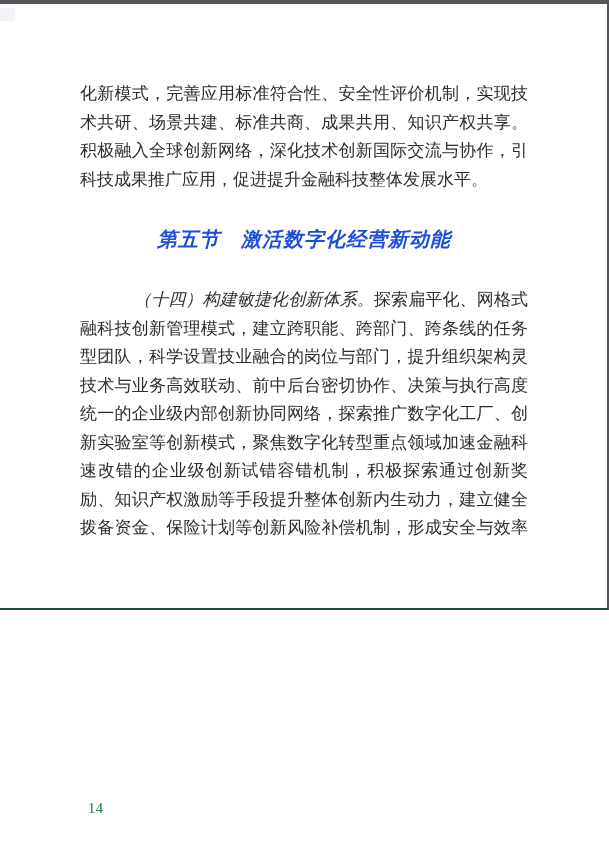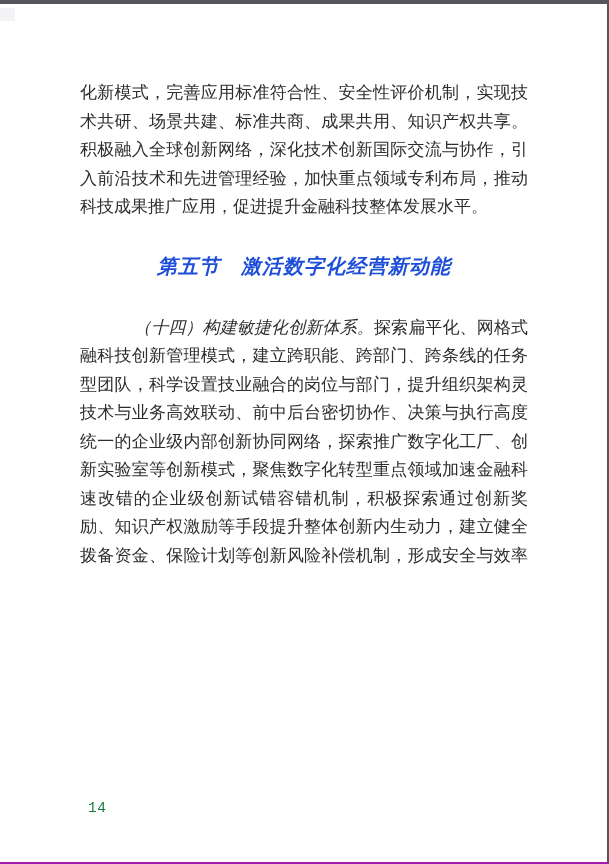--- a/index.html
+++ b/index.html
@@ -4,27 +4,26 @@
 <style>
   html,body { margin:0; padding:0; }
   body {
     width:609px; height:864px; position:relative;
     background:#ffffff;
     font-family:"Liberation Serif","DejaVu Serif",serif;
     color:#2d2d2d;
     overflow:hidden;
   }
   .page {
-    position:absolute; left:0; top:0; width:609px; height:864px;
+    position:absolute; left:0; top:0; width:609px; height:610px;
     box-sizing:border-box;
     background:#ffffff;
     border-top:4px solid #55555c;
     border-right:2px solid #55555c;
-    border-bottom:2px solid #a21caf;
-    font-family:Liberation Mono, monospace;
+    border-bottom:2px solid #14532d;
   }
   .scan-artifact {
     position:absolute; left:0; top:4px; width:15px; height:13px;
     background:#f4f4f6;
   }
   .textblock {
     position:absolute; left:80px; top:76px; width:448px;
     font-size:17px; line-height:28.5px;
   }
   .line {
@@ -54,21 +53,20 @@
 
 <div class="page">
   <div class="scan-artifact"></div>
 
   <div class="textblock">
 
     <div class="para">
       <div class="line just">化新模式，完善应用标准符合性、安全性评价机制，实现技</div>
       <div class="line just">术共研、场景共建、标准共商、成果共用、知识产权共享。</div>
       <div class="line just">积极融入全球创新网络，深化技术创新国际交流与协作，引</div>
-      <div class="line just">入前沿技术和先进管理经验，加快重点领域专利布局，推动</div>
       <div class="line left">科技成果推广应用，促进提升金融科技整体发展水平。</div>
     </div>
 
     <div class="heading">第五节　激活数字化经营新动能</div>
 
     <div class="para">
       <div class="line just indent"><span class="kai">（十四）构建敏捷化创新体系。</span><span>探索扁平化、网格式金</span></div>
       <div class="line just">融科技创新管理模式，建立跨职能、跨部门、跨条线的任务</div>
       <div class="line just">型团队，科学设置技业融合的岗位与部门，提升组织架构灵</div>
       <div class="line just">技术与业务高效联动、前中后台密切协作、决策与执行高度</div>

